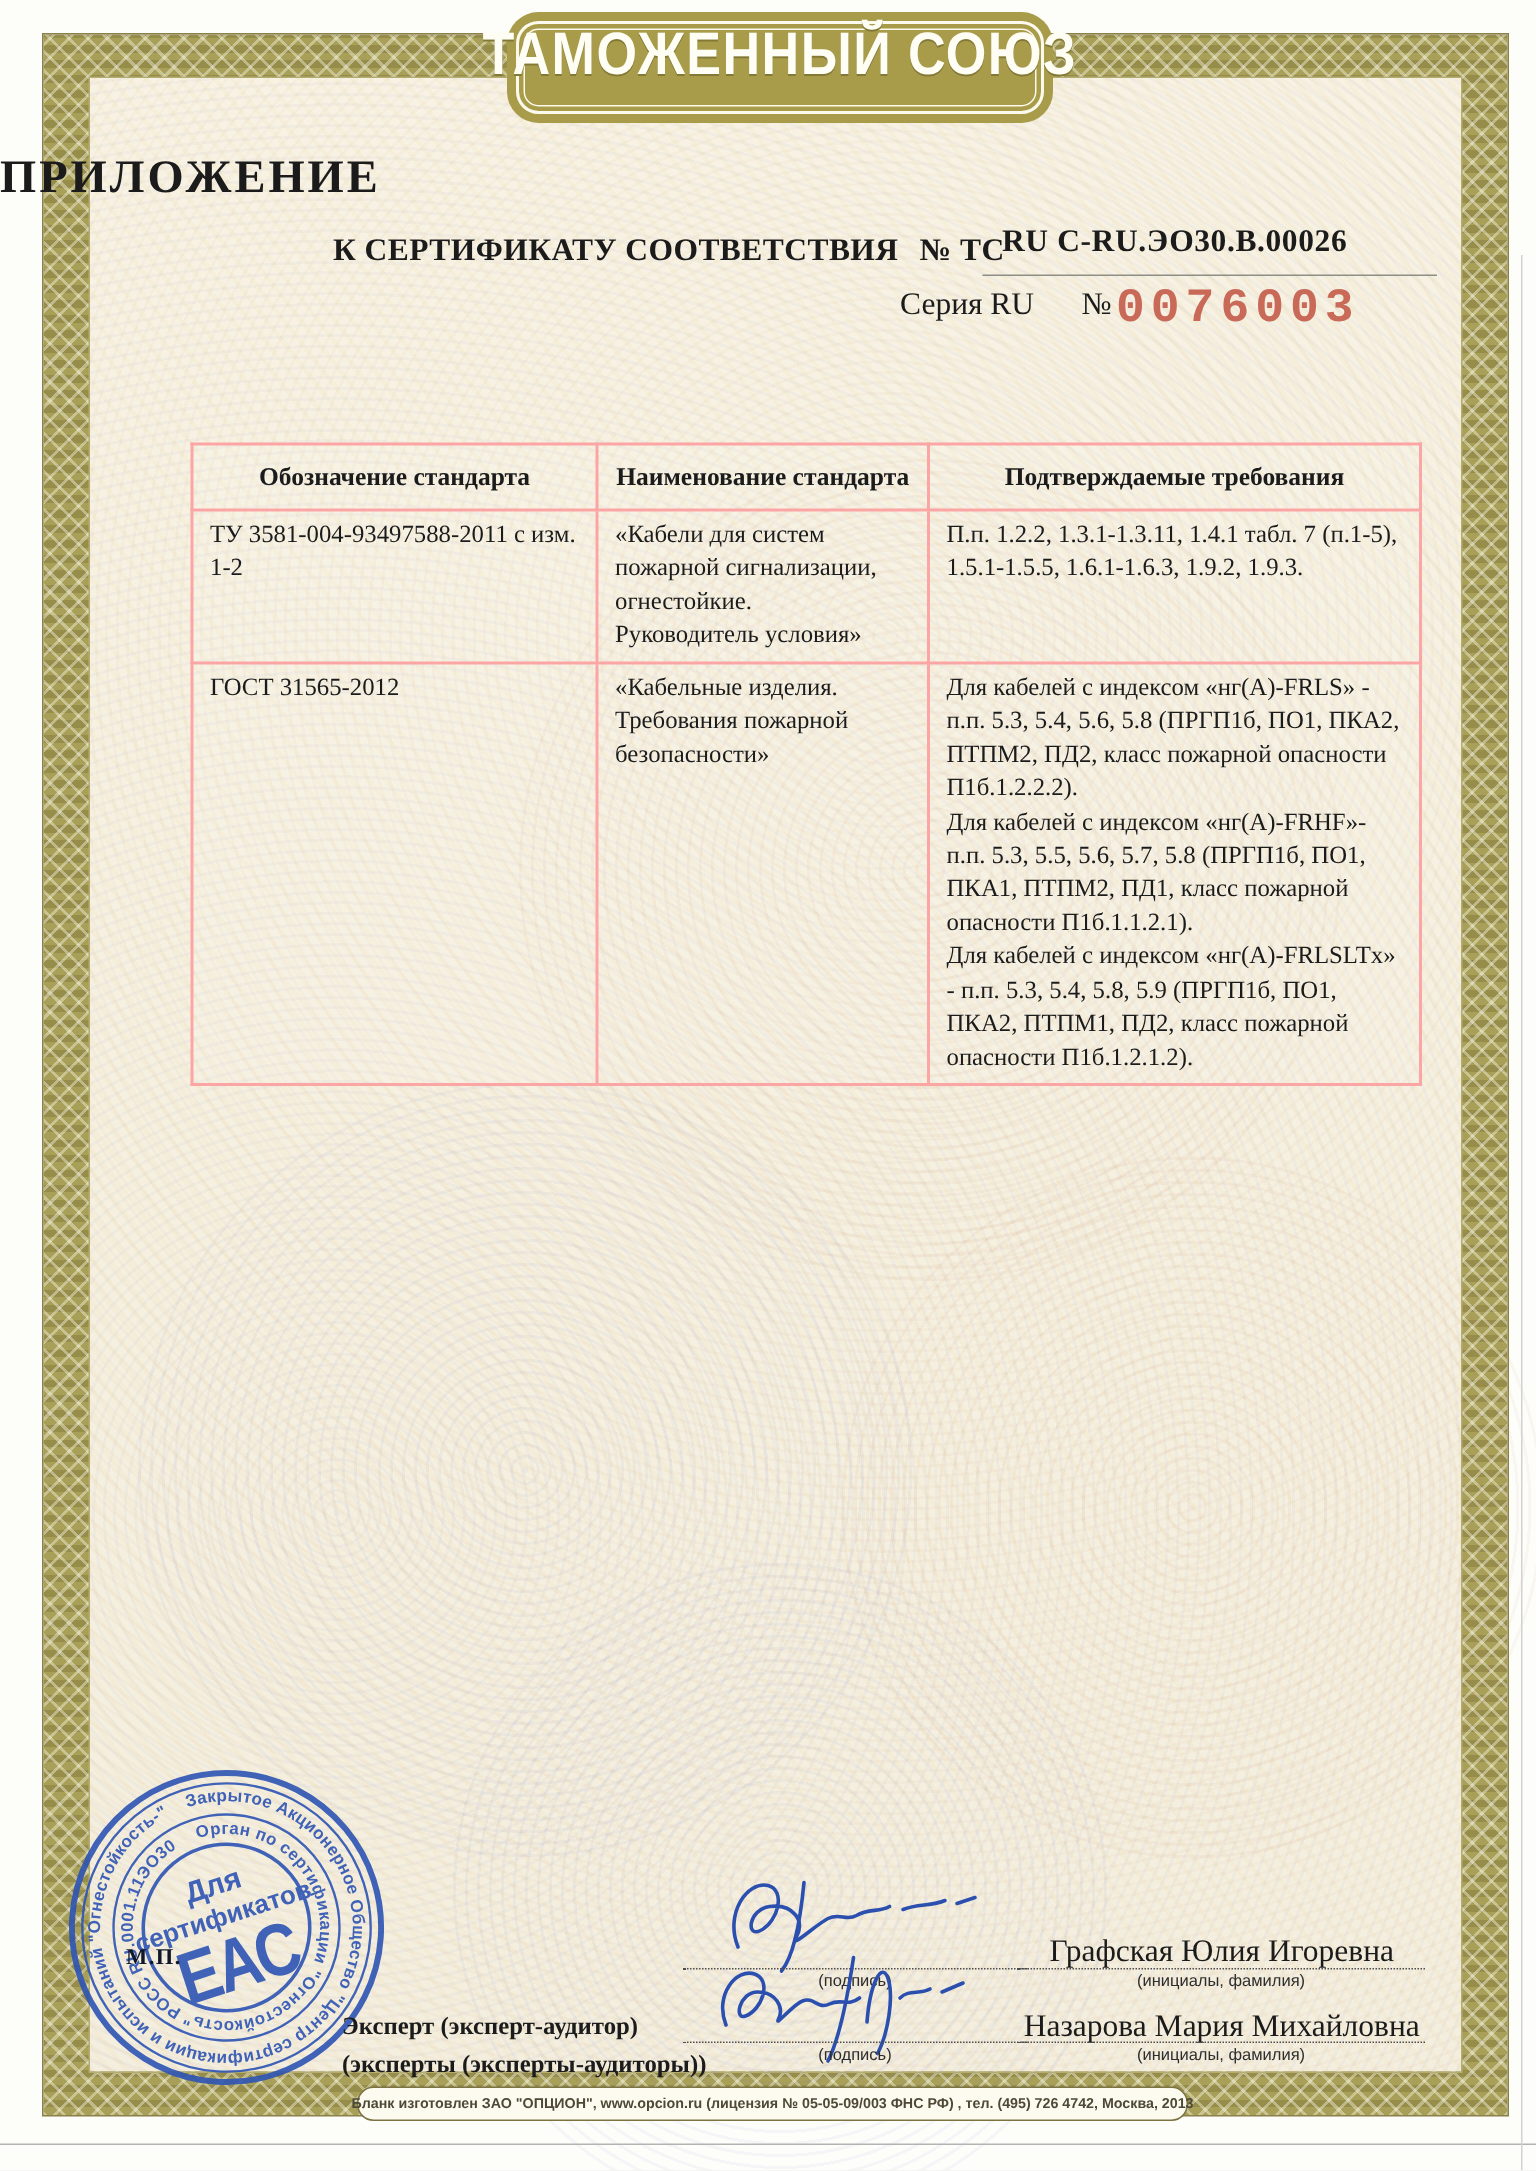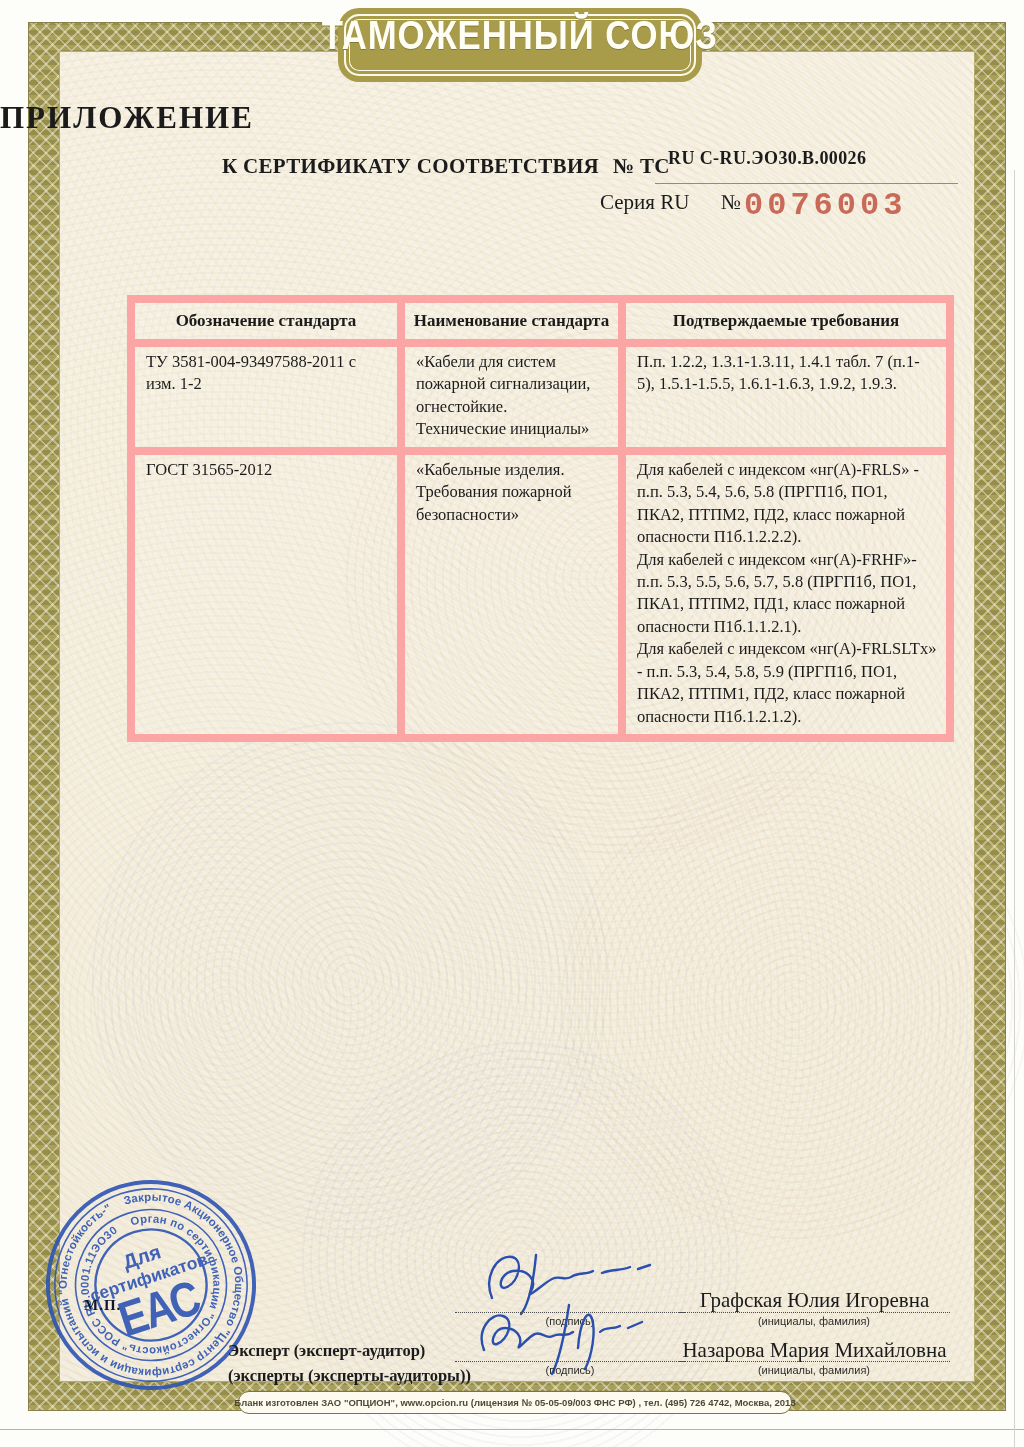--- a/index.html
+++ b/index.html
@@ -48,21 +48,21 @@
     position:absolute; top:100px; left:0; width:100%; text-align:left;
     font-weight:bold; font-size:31px; letter-spacing:2px;
   }
   .subtitle{
     position:absolute; top:154px; left:222px;
     font-weight:bold; font-size:21px; letter-spacing:.3px; white-space:nowrap;
   }
   .subtitle .no-ts{margin-left:14px;}
   .cert-number{
     position:absolute; top:148px; left:668px;
-    font-weight:bold; font-size:18px; letter-spacing:.4px; white-space:nowrap;
+    font-weight:bold; font-size:21px; letter-spacing:.4px; white-space:nowrap;
   }
   .cert-underline{
     position:absolute; top:183px; left:655px; width:303px; height:0;
     border-bottom:1px solid #8e8e86;
   }
   .seria-label{position:absolute; top:190px; left:600px; font-size:21px;}
   .seria-no{position:absolute; top:190px; left:721px; font-size:21px;}
   .seria-number{
     position:absolute; top:187px; left:744px;
     font-family:"Liberation Mono", monospace; font-weight:bold;
@@ -72,21 +72,21 @@
     position:absolute; top:229px; left:0; width:100%; text-align:center;
     font-weight:bold; font-size:19px; line-height:27.5px;
   }
   
   table.standards{
     position:absolute; left:127px; top:295px; width:819px;
     border-collapse:collapse; table-layout:fixed;
     font-size:16.5px; line-height:1.36; background:rgba(255,255,255,.08);
   }
   table.standards th, table.standards td{
-    border:8px solid #fca5a5; box-sizing:border-box;
+    border:2px solid #fca5a5; box-sizing:border-box;
     padding:4px 9px 6px 11px; vertical-align:top; text-align:left;
   }
   table.standards th{
     height:44px; vertical-align:middle; text-align:center;
     font-weight:bold; font-size:17px; line-height:1.25; padding:3px 6px;
   }
   td.cell{white-space:pre-line;}
   tr.row-1 td{height:90px;}
   
   .stamp{
@@ -176,21 +176,21 @@
         <th class="cell">Обозначение стандарта</th>
         <th class="cell">Наименование
 стандарта</th>
         <th class="cell">Подтверждаемые требования</th>
       </tr>
     </thead>
     <tbody>
       <tr class="row-1">
         <td class="cell">ТУ 3581-004-93497588-2011 с изм. 1-2</td>
         <td class="cell">«Кабели для систем пожарной сигнализации, огнестойкие.
-Технические инициалы»</td>
+Руководитель условия»</td>
         <td class="cell">П.п. 1.2.2, 1.3.1-1.3.11, 1.4.1 табл. 7 (п.1-5), 1.5.1-1.5.5, 1.6.1-1.6.3, 1.9.2, 1.9.3.</td>
       </tr>
       <tr class="row-2">
         <td class="cell">ГОСТ 31565-2012</td>
         <td class="cell">«Кабельные изделия.
 Требования пожарной безопасности»</td>
         <td class="cell">Для кабелей с индексом «нг(А)-FRLS» - п.п. 5.3, 5.4, 5.6, 5.8 (ПРГП1б, ПО1, ПКА2, ПТПМ2, ПД2, класс пожарной опасности П1б.1.2.2.2).
 Для кабелей с индексом «нг(А)-FRHF»- п.п. 5.3, 5.5, 5.6, 5.7, 5.8 (ПРГП1б, ПО1, ПКА1, ПТПМ2, ПД1, класс пожарной опасности П1б.1.1.2.1).
 Для кабелей с индексом «нг(А)-FRLSLTx» - п.п. 5.3, 5.4, 5.8, 5.9 (ПРГП1б, ПО1, ПКА2, ПТПМ1, ПД2, класс пожарной опасности П1б.1.2.1.2).</td>
       </tr>

